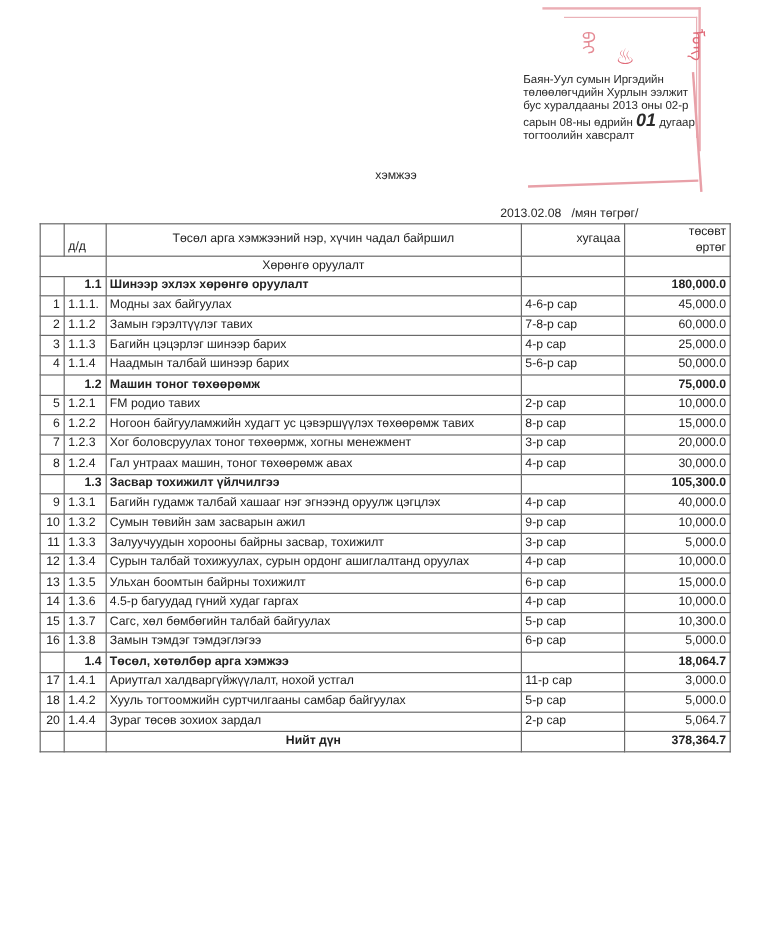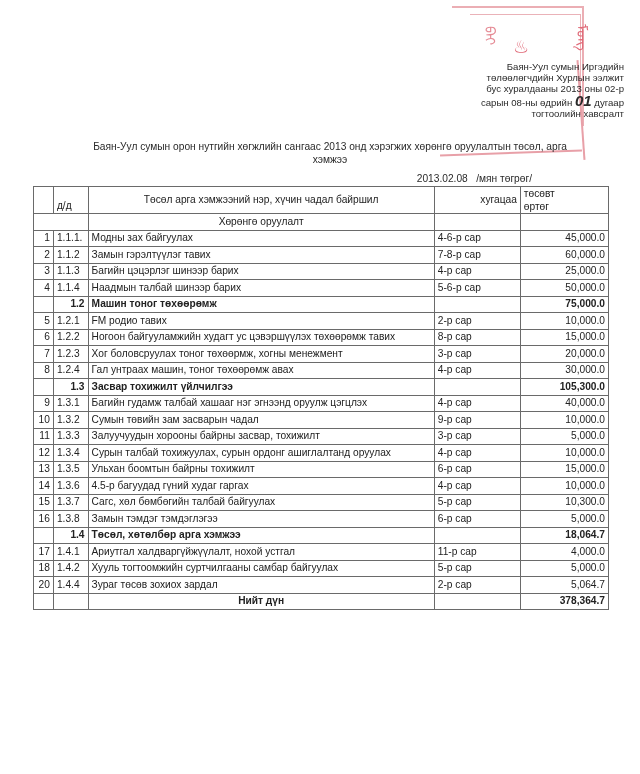--- a/index.html
+++ b/index.html
@@ -19,22 +19,22 @@
     .stamp-emblem {
       position: absolute; left: 512px; top: 38px; width: 18px; height: 30px;
       color: #e06a78; font-size: 18px; line-height: 18px; text-align: center;
     }
     .stamp-glyph-l { position: absolute; left: 478px; top: 26px; color: #e58a94; font-size: 14px; writing-mode: vertical-rl; }
     .stamp-glyph-r { position: absolute; left: 570px; top: 24px; color: #e06a78; font-size: 14px; writing-mode: vertical-rl; }
     .stamp-vline { position: absolute; left: 580px; top: 60px; width: 2px; height: 100px; background: #e8a0a8; transform: rotate(-4deg); }
     .stamp-hline { position: absolute; left: 440px; top: 152px; width: 142px; height: 2px; background: #e8a0a8; transform: rotate(-2deg); }
 
     .annex {
-      position: absolute; left: 458px; top: 61px; width: 166px;
-      text-align: right; font-size: 9.6px; line-height: 11.2px; color: #2a2a2a;
+      position: absolute; left: 436px; top: 61px; width: 166px;
+      text-align: left; font-size: 9.6px; line-height: 11.2px; color: #2a2a2a;
     }
     .annex .hand { font-style: italic; font-weight: bold; font-size: 15px; }
 
     .title {
       position: absolute; left: 40px; top: 141px; width: 580px;
       text-align: center; font-size: 10.2px; line-height: 12.5px; color: #2a2a2a;
     }
     .date-line {
       position: absolute; left: 0; top: 173px; width: 532px; text-align: right;
       font-size: 10.2px; color: #2a2a2a; white-space: pre;
@@ -49,21 +49,21 @@
       border: 1px solid #6a6a6a; padding: 0 3px; height: 15.5px;
       white-space: nowrap; line-height: 14px;
     }
     col.c-num { width: 19px; }
     col.c-code { width: 33px; }
     col.c-name { width: 330px; }
     col.c-dur { width: 82px; }
     col.c-cost { width: 84px; }
     .hdr td { height: 30px; vertical-align: bottom; }
     .hdr td.center { text-align: center; vertical-align: middle; }
-    .hdr td.cost { text-align: left; line-height: 13px; vertical-align: middle; }
+    .hdr td.cost { text-align: right; line-height: 13px; vertical-align: middle; }
     .num { text-align: right; }
     .code { text-align: right; }
     .cost { text-align: right; }
     .bold td { font-weight: bold; }
     .section-title { text-align: center; }
     .total-label { text-align: center; font-weight: bold; }
   </style>
 </head>
 <body>
 
@@ -77,21 +77,20 @@
 
 <div class="annex">
   <div>Баян-Уул сумын Иргэдийн</div>
   <div>төлөөлөгчдийн Хурлын ээлжит</div>
   <div>бус хуралдааны 2013 оны 02-р</div>
   <div><span>сарын 08-ны өдрийн </span><span class="hand">01</span><span> дугаар</span></div>
   <div>тогтоолийн хавсралт</div>
 </div>
 
 <div class="title">
-  <div>Баян-Уул сумын орон нутгийн хөгжлийн сангаас  2013 онд хэрэгжих хөрөнгө оруулалтын төсөл, арга</div>
   <div>хэмжээ</div>
 </div>
 <div class="date-line">2013.02.08   /мян төгрөг/</div>
 
 <table class="plan">
   <colgroup>
     <col class="c-num">
       <col class="c-code">
       <col class="c-name">
       <col class="c-dur">
@@ -107,20 +106,27 @@
           <div>төсөвт</div>
           <div>өртөг</div>
         </td>
     </tr>
     <tr>
       <td colspan="2"></td>
       <td class="section-title">Хөрөнгө оруулалт</td>
       <td></td>
       <td></td>
     </tr>
+  <tr class="bold">
+        <td></td>
+        <td class="code">1.1</td>
+        <td>Шинээр эхлэх хөрөнгө оруулалт</td>
+        <td></td>
+        <td class="cost">180,000.0</td>
+      </tr>
       <tr>
         <td class="num">1</td>
         <td>1.1.1.</td>
         <td>Модны зах байгуулах</td>
         <td>4-6-р сар</td>
         <td class="cost">45,000.0</td>
       </tr>
       <tr>
         <td class="num">2</td>
         <td>1.1.2</td>
@@ -187,21 +193,21 @@
       <tr>
         <td class="num">9</td>
         <td>1.3.1</td>
         <td>Багийн гудамж талбай хашааг нэг эгнээнд оруулж цэгцлэх</td>
         <td>4-р сар</td>
         <td class="cost">40,000.0</td>
       </tr>
       <tr>
         <td class="num">10</td>
         <td>1.3.2</td>
-        <td>Сумын төвийн зам засварын чадал</td>
+        <td>Сумын төвийн зам засварын ажил</td>
         <td>9-р сар</td>
         <td class="cost">10,000.0</td>
       </tr>
       <tr>
         <td class="num">11</td>
         <td>1.3.3</td>
         <td>Залуучуудын хорооны байрны засвар, тохижилт</td>
         <td>3-р сар</td>
         <td class="cost">5,000.0</td>
       </tr>
@@ -245,21 +251,21 @@
         <td class="code">1.4</td>
         <td>Төсөл, хөтөлбөр арга хэмжээ</td>
         <td></td>
         <td class="cost">18,064.7</td>
       </tr>
       <tr>
         <td class="num">17</td>
         <td>1.4.1</td>
         <td>Ариутгал халдваргүйжүүлалт, нохой устгал</td>
         <td>11-р сар</td>
-        <td class="cost">4,000.0</td>
+        <td class="cost">3,000.0</td>
       </tr>
       <tr>
         <td class="num">18</td>
         <td>1.4.2</td>
         <td>Хууль тогтоомжийн суртчилгааны самбар байгуулах</td>
         <td>5-р сар</td>
         <td class="cost">5,000.0</td>
       </tr>
       <tr>
         <td class="num">20</td>

